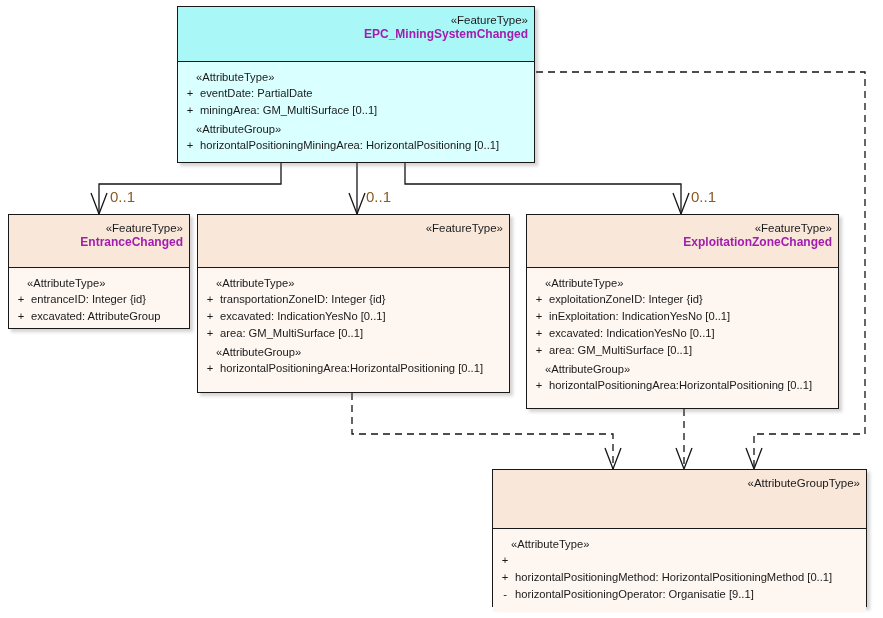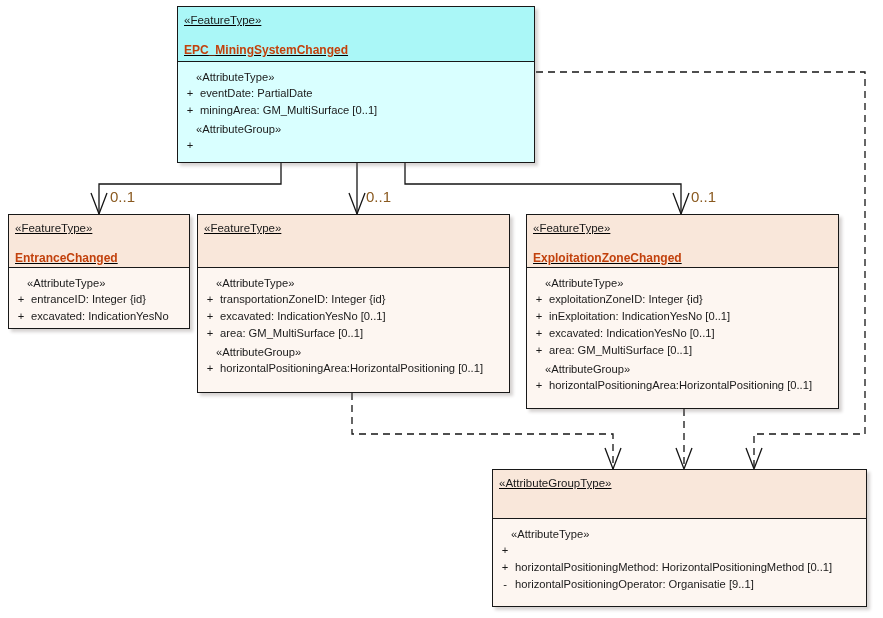--- a/index.html
+++ b/index.html
@@ -15,34 +15,33 @@
     position:absolute;
     border:1.4px solid #181818;
     box-sizing:border-box;
     box-shadow:3px 3px 3px rgba(120,110,105,0.30);
     background:#fdf5ef;
   }
   .uml-class.cyan{background:#d9ffff;}
 
   .hdr{
     box-sizing:border-box;
-    padding:6px 20px 7px 6px;
-    text-align:left;
+    padding:6px 6px 7px 6px;
+    text-align:right;
     border-bottom:1.4px solid #181818;
     background:#f9e7da;
-    text-decoration:underline;
   }
   .uml-class.cyan .hdr{background:#aaf7f7;}
 
   .stereo{
     font-size:11.5px;color:#1a1a1a;line-height:14px;white-space:nowrap;
   }
   .cname{
-    font-size:12px;font-weight:bold;color:#c2410c;line-height:15px;
-    margin-top:16px;white-space:nowrap;
+    font-size:12px;font-weight:bold;color:#a21caf;line-height:15px;
+    margin-top:0;white-space:nowrap;
   }
 
   .body{
     box-sizing:border-box;
     padding:7px 16px 7px 2px;
     background:#fdf6f1;
   }
   .uml-class.cyan .body{background:#d9ffff;}
 
   .grp{
@@ -108,38 +107,39 @@
         <span class="vis">+</span>
         <span class="txt">eventDate: PartialDate</span>
       </div>
       <div class="attr">
         <span class="vis">+</span>
         <span class="txt">miningArea: GM_MultiSurface [0..1]</span>
       </div>
       <div class="grp">«AttributeGroup»</div>
       <div class="attr">
         <span class="vis">+</span>
+        <span class="txt">horizontalPositioningMiningArea: HorizontalPositioning [0..1]</span>
       </div>
     </div>
   </div>
 
   <div class="uml-class" style="left:8px;top:214px;width:182px;height:115px;">
     <div class="hdr" style="height:53px;">
       <div class="stereo">«FeatureType»</div>
       <div class="cname">EntranceChanged</div>
     </div>
     <div class="body" style="height:60px;">
       <div class="grp">«AttributeType»</div>
       <div class="attr">
         <span class="vis">+</span>
         <span class="txt">entranceID: Integer {id}</span>
       </div>
       <div class="attr">
         <span class="vis">+</span>
-        <span class="txt">excavated: IndicationYesNo</span>
+        <span class="txt">excavated: AttributeGroup</span>
       </div>
     </div>
   </div>
 
   <div class="uml-class" style="left:197px;top:214px;width:313px;height:179px;">
     <div class="hdr" style="height:53px;">
       <div class="stereo">«FeatureType»</div>
     </div>
     <div class="body" style="height:124px;">
       <div class="grp">«AttributeType»</div>
@@ -188,21 +188,21 @@
       </div>
       <div class="grp">«AttributeGroup»</div>
       <div class="attr">
         <span class="vis">+</span>
         <span class="txt">horizontalPositioningArea:HorizontalPositioning [0..1]</span>
       </div>
     </div>
   </div>
 
   <div class="uml-class" style="left:492px;top:469px;width:375px;height:138px;">
-    <div class="hdr" style="height:49px;">
+    <div class="hdr" style="height:59px;">
       <div class="stereo">«AttributeGroupType»</div>
     </div>
     <div class="body" style="height:83px;">
       <div class="grp">«AttributeType»</div>
       <div class="attr">
         <span class="vis">+</span>
       </div>
       <div class="attr">
         <span class="vis">+</span>
         <span class="txt">horizontalPositioningMethod: HorizontalPositioningMethod [0..1]</span>

